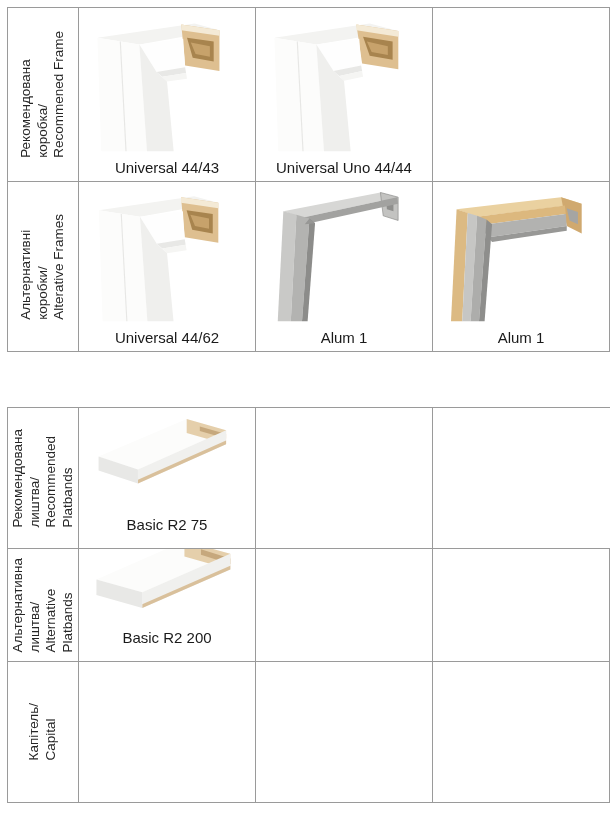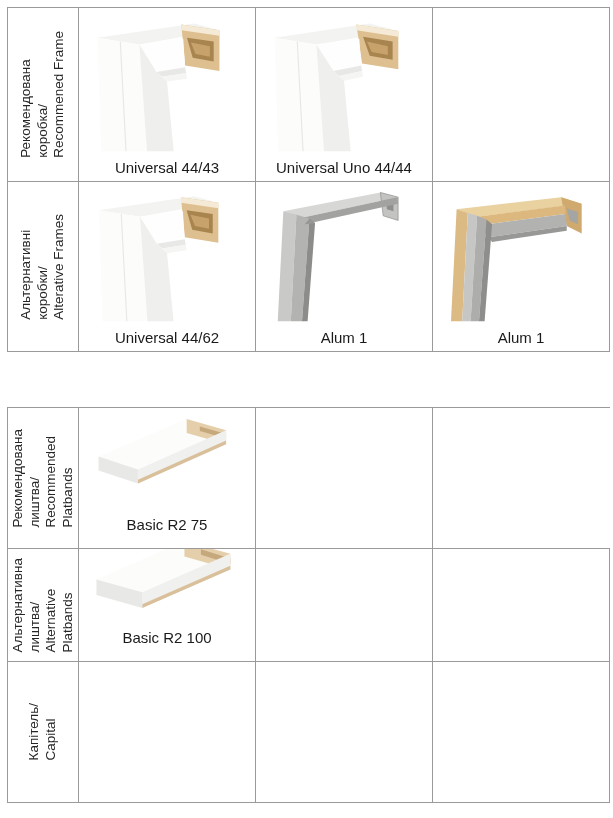--- a/index.html
+++ b/index.html
@@ -205,21 +205,21 @@
           <svg viewBox="0 0 170 96" width="158" height="88">
             <polygon points="8,54 104,12 154,26 58,68" fill="#fcfcfb"></polygon>
             <polygon points="104,12 154,26 154,43 104,29" fill="#e5cfab"></polygon>
             <polygon points="122,21 154,31 154,37 122,27" fill="#c6a87d"></polygon>
             <polygon points="144,37 152,40 152,43 144,40" fill="#f6f6f4"></polygon>
             <polygon points="58,68 154,26 154,43 58,85" fill="#f0f0ee"></polygon>
             <polygon points="58,81 154,39 154,43 58,85" fill="#d9c09b"></polygon>
             <polygon points="8,54 58,68 58,85 8,71" fill="#e8e8e6"></polygon>
           </svg>
         </div>
-        <div class="caption">Basic R2 100</div>
+        <div class="caption">Basic R2 200</div>
       </div>
 
       <div class="cell product">
         <div class="imgbox"></div>
         <div class="caption"></div>
       </div>
 
       <div class="cell product">
         <div class="imgbox"></div>
         <div class="caption"></div>

